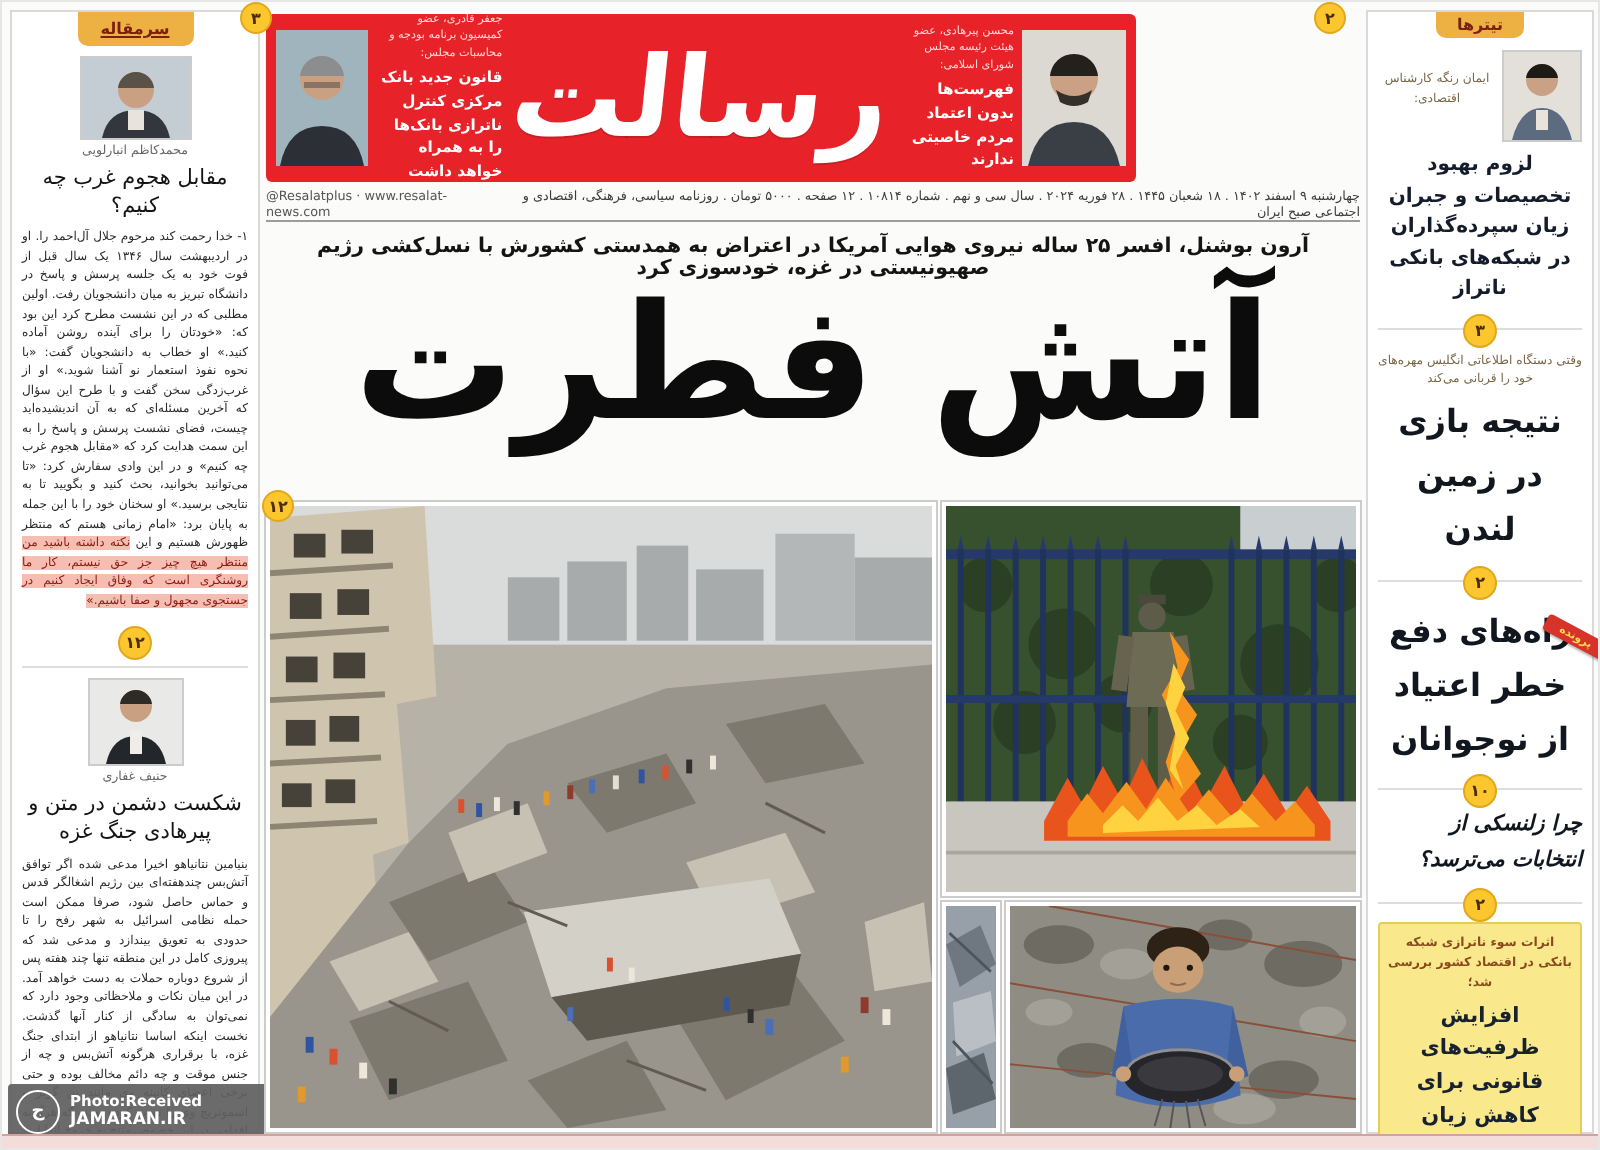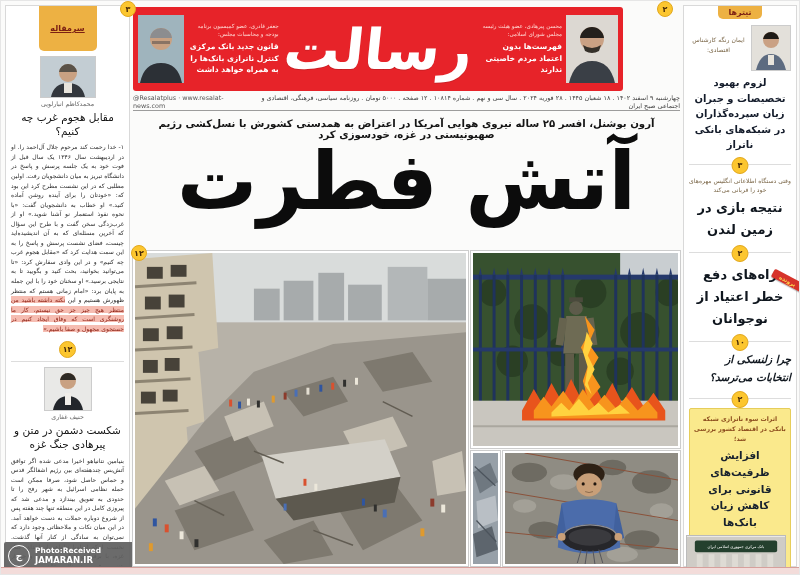--- a/index.html
+++ b/index.html
@@ -3,42 +3,42 @@
 <meta charset="utf-8">
 <style>
   html,body{margin:0;padding:0;background:#fff;}
   .page{position:relative;width:800px;height:575px;background:#fbfbfa;overflow:hidden;
         font-family:"DejaVu Sans",sans-serif;border:1px solid #e6e6e6;box-sizing:border-box;}
 
   
   .leftcol{position:absolute;left:4px;top:4px;width:125px;height:562px;border:1px solid #d9d9d9;
            background:#fff;box-sizing:border-box;padding:0 5px 4px;direction:rtl;overflow:hidden;}
   .tab{margin:0 auto;width:58px;background:#edb143;color:#7c2013;font-size:8px;font-weight:bold;
-       text-align:center;border-radius:0 0 5px 5px;padding:18px 0;text-decoration:underline;}
+       text-align:center;border-radius:0 0 5px 5px;padding:4px 0;text-decoration:underline;}
   .avatar{display:block;margin:5px auto 2px;border:1px solid #ccc;}
   .author{font-size:6.3px;color:#666;text-align:center;}
   .ltitle{font-size:10.5px;font-weight:normal;color:#141414;text-align:center;line-height:1.35;margin:3px 0 4px;}
   .lbody{font-size:6.05px;line-height:1.58;text-align:justify;color:#2a2a2a;margin:0;}
   .hl{background:#f6bdb2;color:#8a1d10;}
   .badgec{display:inline-flex;width:15px;height:15px;border-radius:50%;background:#fcc62f;
           color:#4a2c08;font-size:8px;font-weight:bold;align-items:center;justify-content:center;
           border:1px solid #e2a81d;}
   .brow{text-align:center;margin:4px 0 2px;}
   .ldiv{border:none;border-top:1px solid #ddd;margin:3px 0 4px;}
 
   
   .wm{position:absolute;left:3px;top:541px;width:132px;height:28px;background:rgba(96,96,96,.93);
       color:#fff;display:flex;align-items:center;gap:5px;direction:ltr;border-radius:2px;padding:0 4px;box-sizing:border-box;}
   .wm .circ{width:20px;height:20px;border-radius:50%;border:1.5px solid #fff;flex:0 0 auto;
             display:flex;align-items:center;justify-content:center;font-size:9px;font-weight:bold;}
   .wm .t1{font-size:7.5px;font-weight:bold;line-height:1.25;}
   .wm .t2{font-size:8.5px;font-weight:bold;line-height:1.25;}
 
   
-  .masthead{position:absolute;left:132px;top:6px;width:490px;height:84px;background:#e72329;
+  .masthead{position:absolute;left:132px;top:6px;width:435px;height:84px;background:#e72329;
             border-radius:3px;display:flex;direction:ltr;color:#fff;overflow:hidden;}
   .promo{width:158px;display:flex;gap:4px;padding:8px 5px;box-sizing:border-box;align-items:center;}
   .promo .ph{flex:0 0 auto;}
   .ptxt{direction:rtl;}
   .pk{font-size:5.6px;color:#ffd9d4;line-height:1.5;}
   .pt{font-size:7.6px;font-weight:bold;line-height:1.55;margin-top:2px;color:#fff;}
   .logo{flex:1;display:flex;align-items:center;justify-content:center;font-size:56px;font-weight:bold;
         transform:skewX(-6deg);letter-spacing:-2px;text-shadow:0 1px 0 rgba(0,0,0,.12);}
   .cbadge{position:absolute;width:14px;height:14px;border-radius:50%;background:#fcc62f;color:#4a2c08;
           font-size:8px;font-weight:bold;display:flex;align-items:center;justify-content:center;
@@ -69,21 +69,21 @@
   
   .sidebar{position:absolute;left:682px;top:4px;width:114px;height:562px;border:1px solid #d9d9d9;
            background:#fff;box-sizing:border-box;padding:0 5px 5px;direction:rtl;display:flex;
            flex-direction:column;overflow:visible;}
   .tab2{margin:0 auto;width:44px;background:#edb143;color:#7c2013;font-size:8px;font-weight:bold;
         text-align:center;border-radius:0 0 5px 5px;padding:2px 0;}
   .sb1{display:flex;gap:3px;margin-top:6px;align-items:flex-start;}
   .sb-k{font-size:6.1px;color:#7a6647;line-height:1.6;text-align:center;padding-top:10px;}
   .sb-title{font-size:10px;font-weight:bold;color:#141c2b;text-align:center;line-height:1.55;margin-top:4px;}
   .sb-kick2{font-size:6.1px;color:#7a6647;text-align:center;line-height:1.6;margin-top:2px;}
-  .sb-big{font-size:13px;font-weight:bold;color:#10171f;text-align:center;line-height:1.7;margin-top:2px;}
+  .sb-big{font-size:16px;font-weight:bold;color:#10171f;text-align:center;line-height:1.7;margin-top:2px;}
   .sb-med{font-size:10.5px;font-weight:bold;color:#10171f;text-align:right;line-height:1.7;font-style:italic;}
   .sbdiv{position:relative;border-top:1px solid #ddd;margin:11px 0 9px;}
   .sbdiv .badgec{position:absolute;left:50%;top:-8px;transform:translateX(-50%);}
   .item3{position:relative;}
   .ribbon{position:absolute;right:-14px;top:14px;transform:rotate(28deg);background:#d6332b;
           color:#ffd94d;font-size:5.6px;font-weight:bold;padding:1.5px 8px;border-radius:2px;
           box-shadow:0 1px 1px rgba(0,0,0,.25);}
   .ybox{margin-top:auto;background:#fae98c;border:1px solid #e6cd5a;border-radius:2px;
         padding:5px 4px 4px;text-align:center;}
   .yk{font-size:6.2px;font-weight:bold;color:#8a4a1c;line-height:1.6;}

